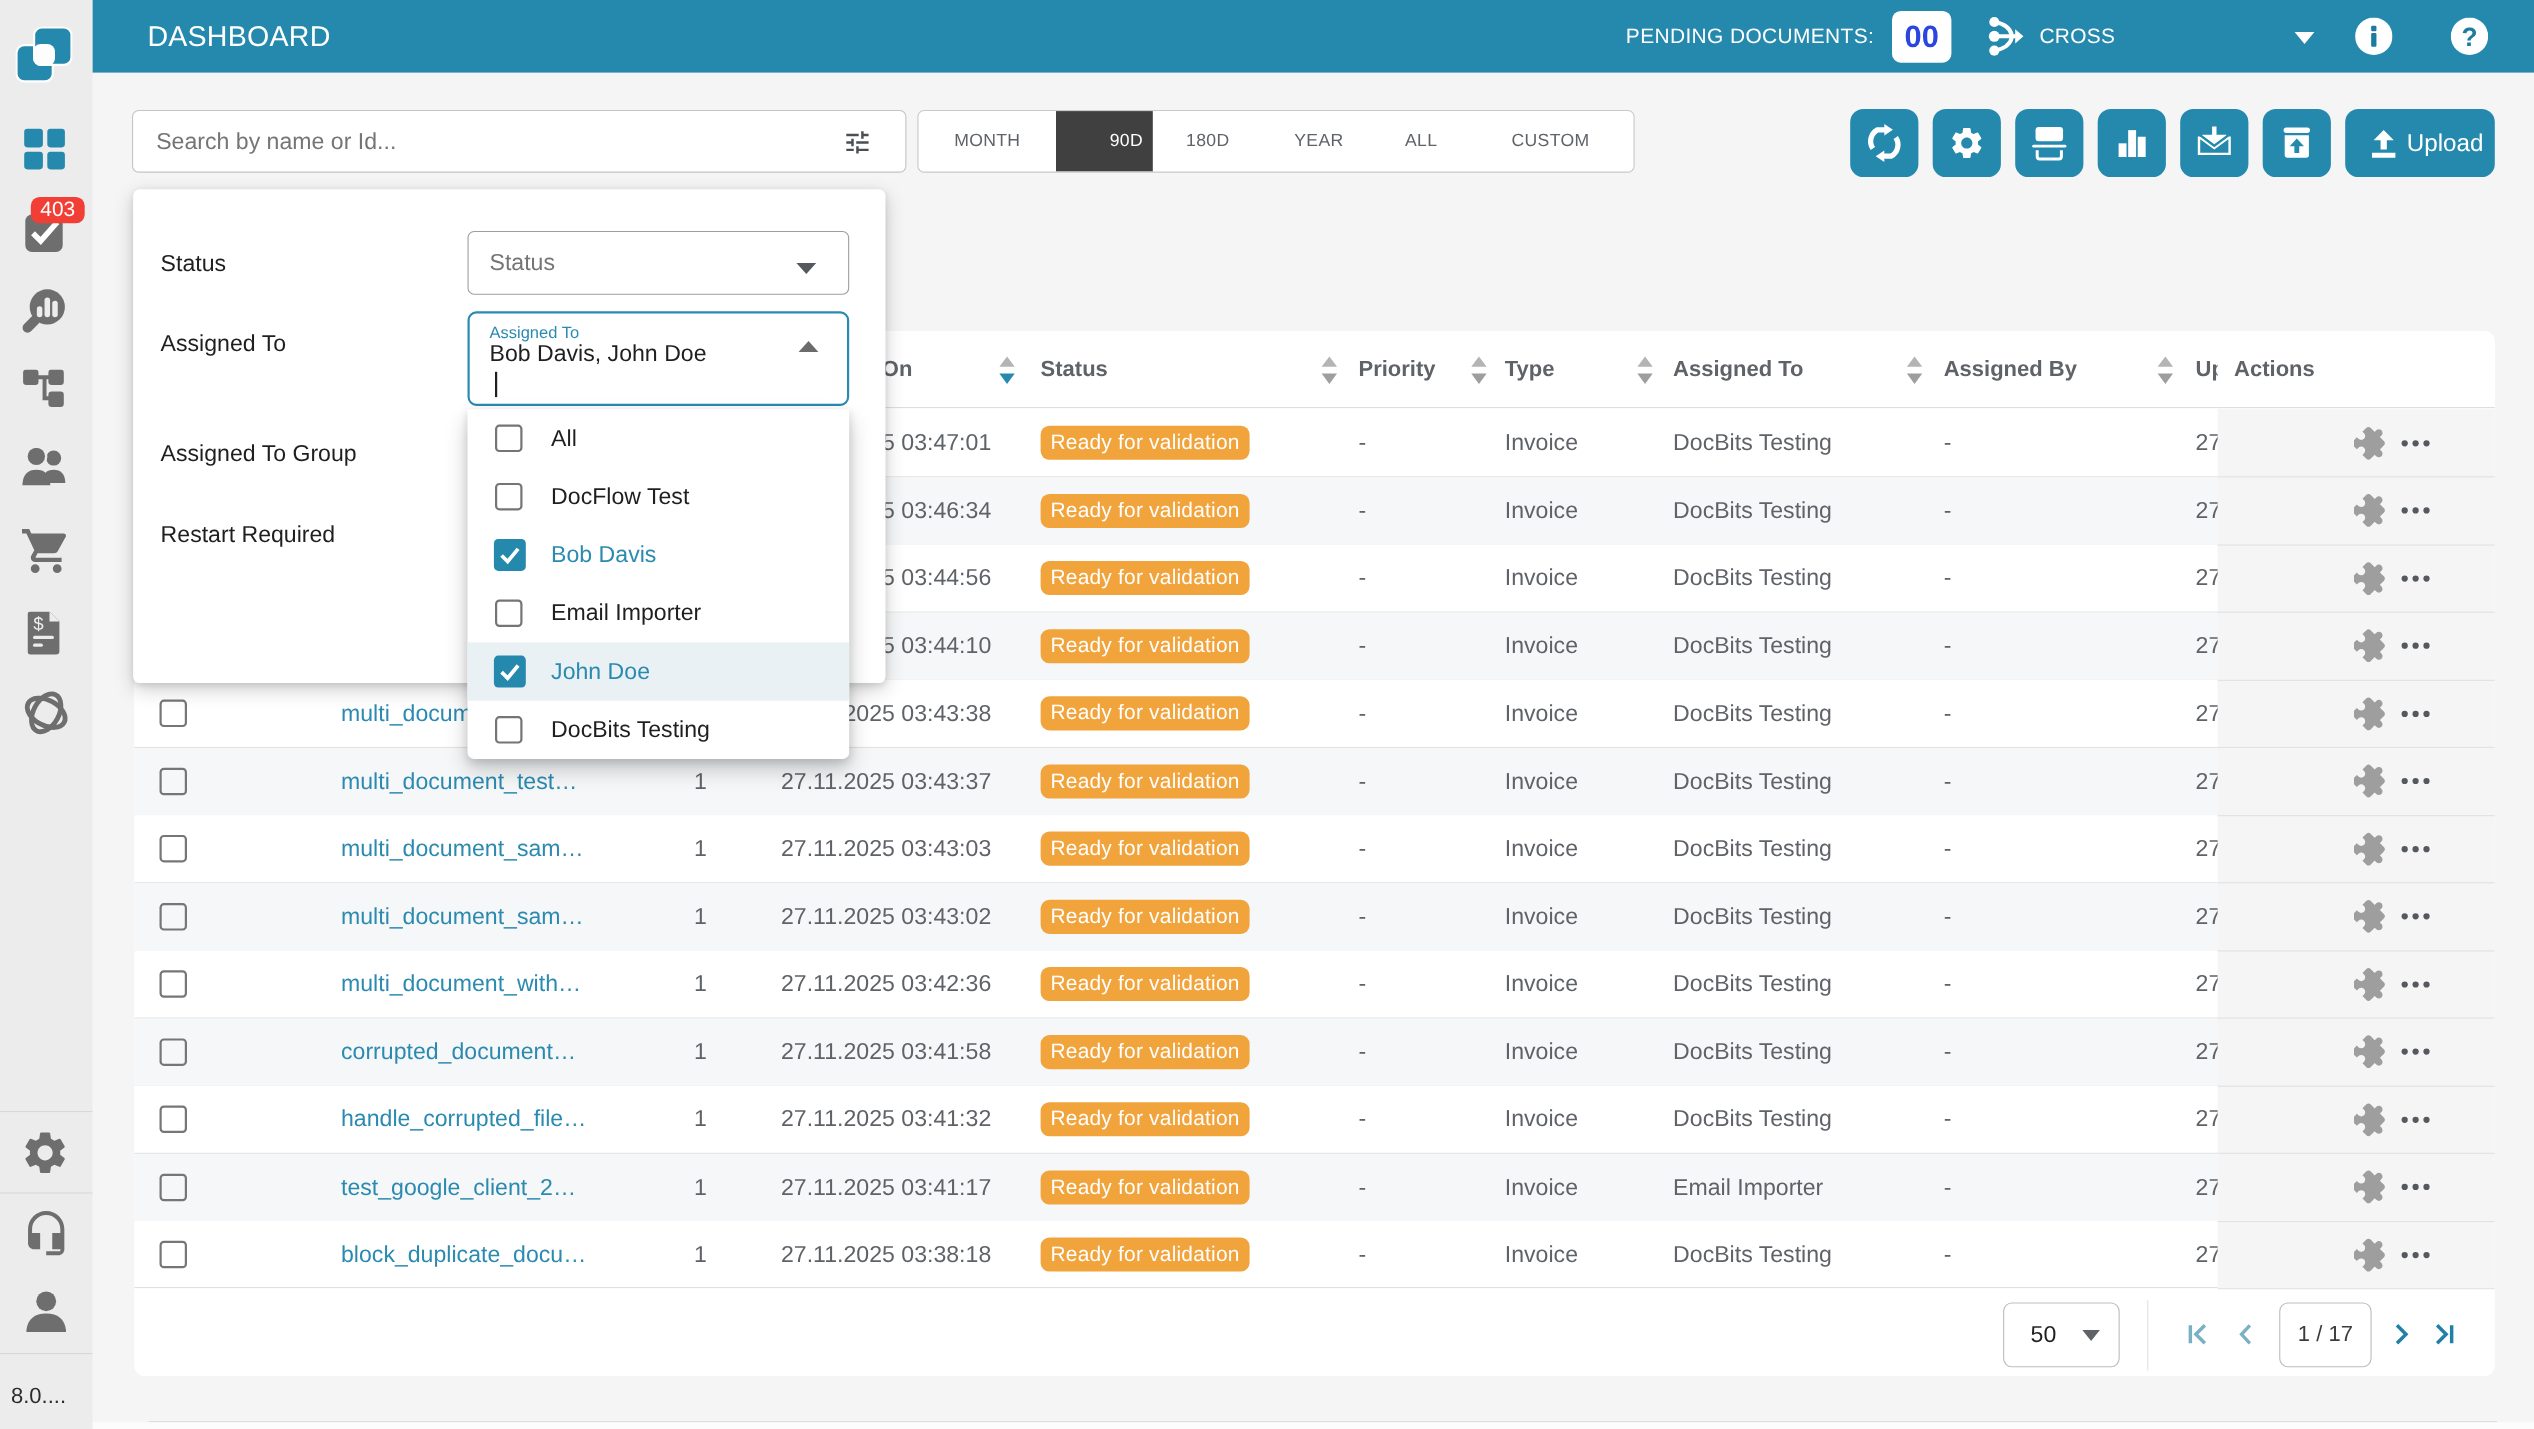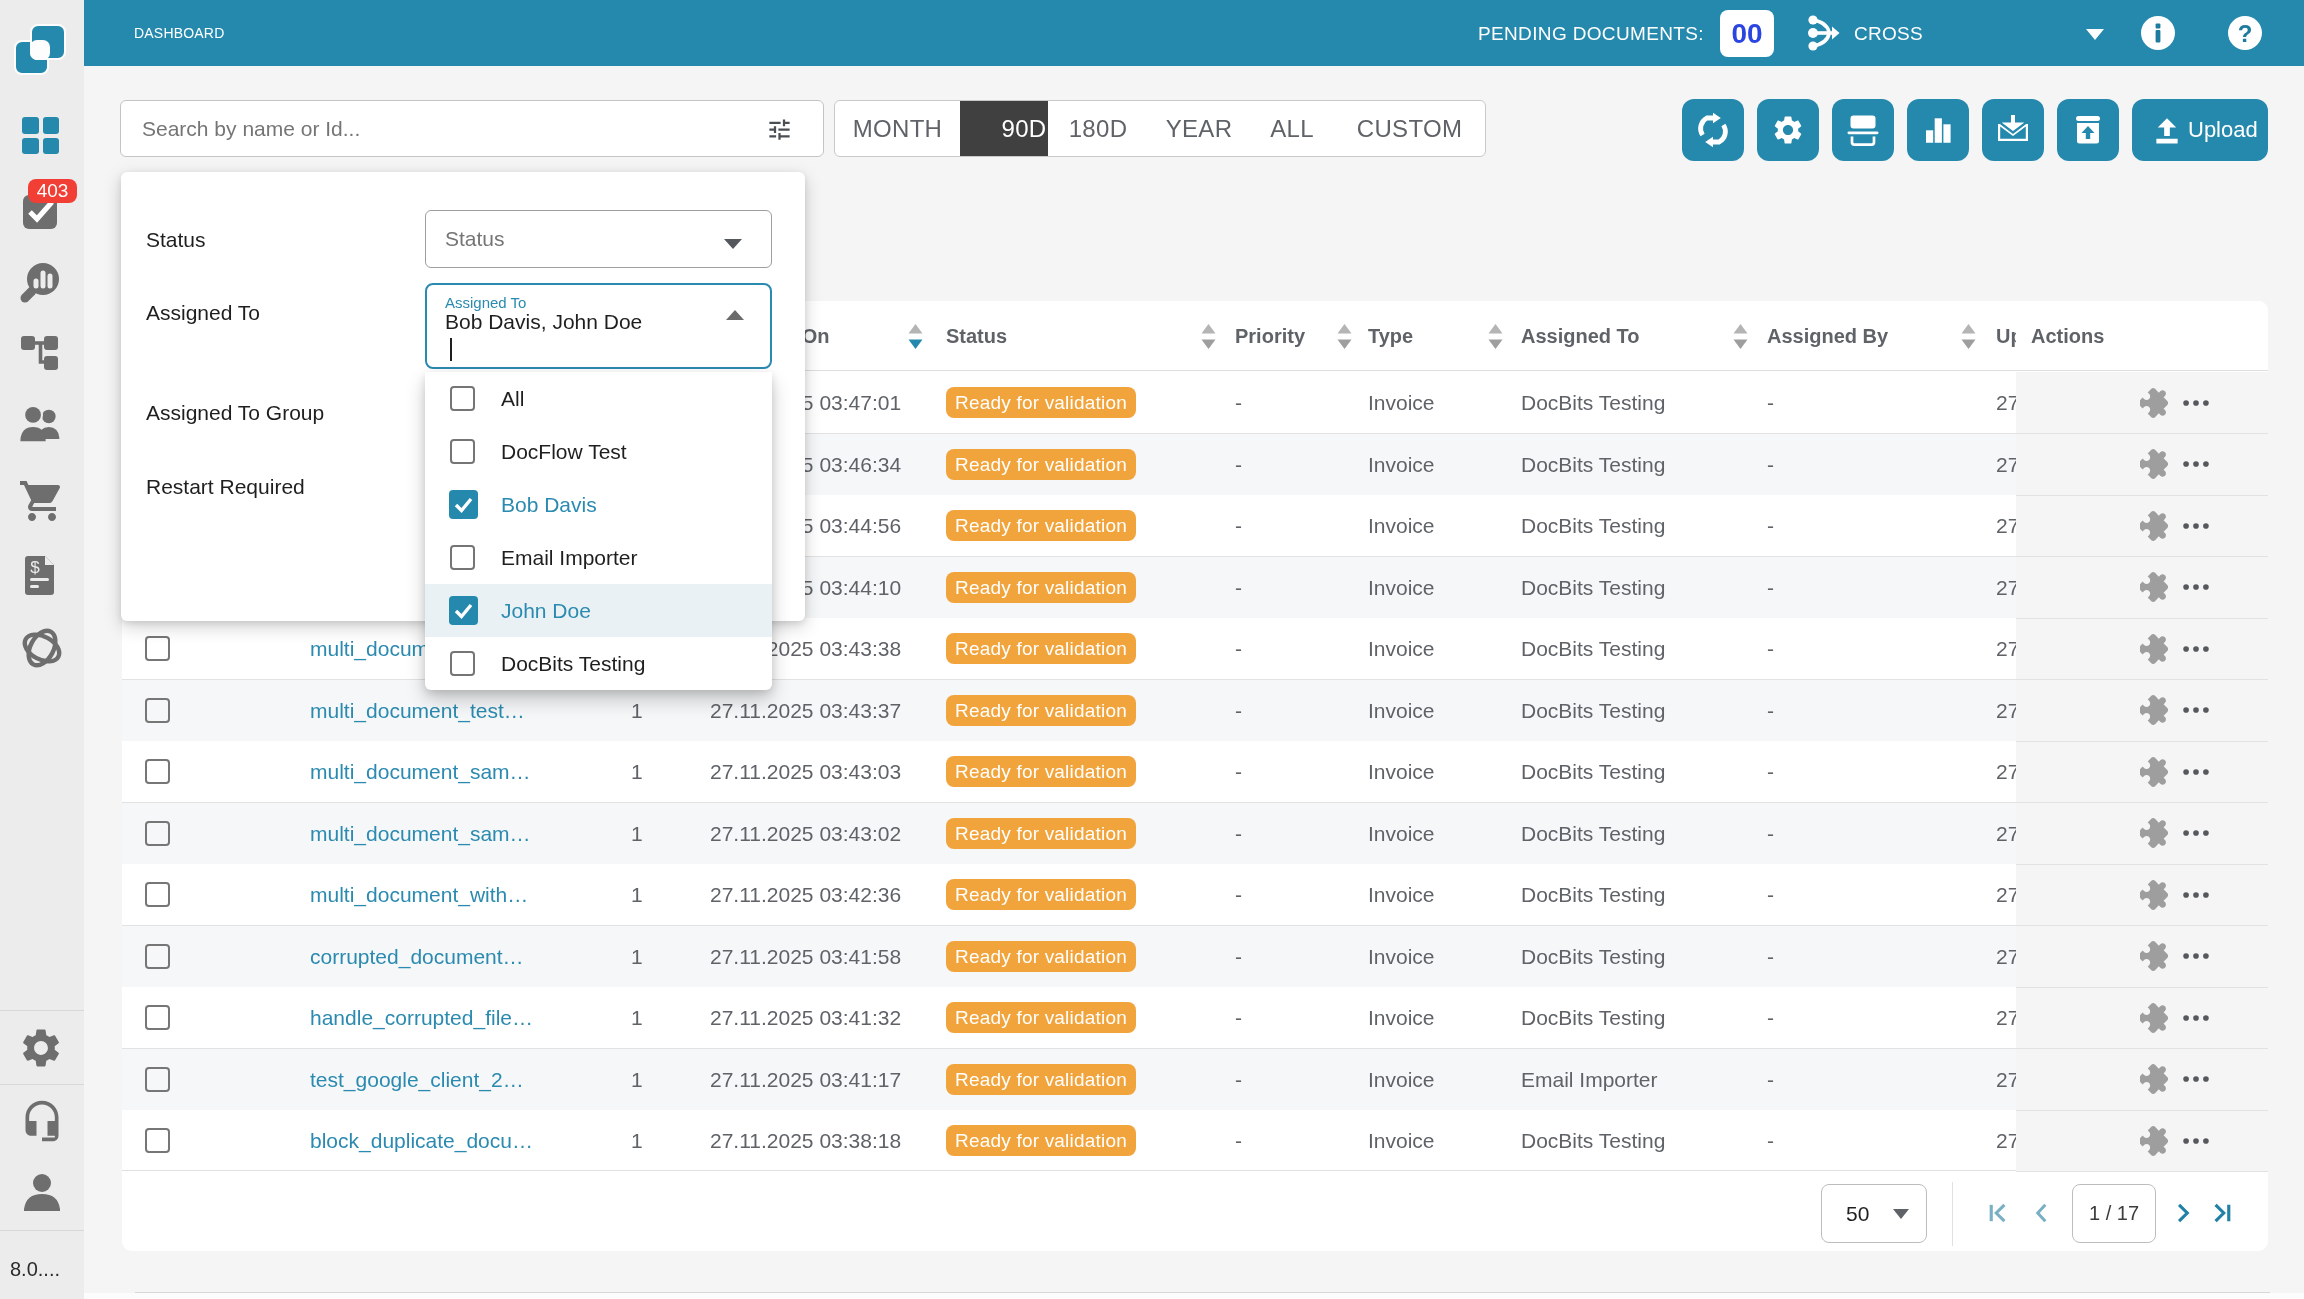--- a/index.html
+++ b/index.html
@@ -1,34 +1,34 @@
 <!DOCTYPE html>
 <html><head>
 <meta charset="utf-8">
 <style>
 * { margin:0; padding:0; box-sizing:border-box; }
 html,body { width:2304px; height:1299px; overflow:hidden; font-family:"Liberation Sans", sans-serif; background:#f5f5f5; }
 #page { position:relative; width:2304px; height:1299px; }
 .abs { position:absolute; }
 
 #topbar { position:absolute; left:84px; top:0; width:2220px; height:66px; background:#2589ad; z-index:20; }
-#topbar .title { position:absolute; left:50px; top:0; height:64px; line-height:66px; color:#fff; font-size:14px; font-weight:normal; letter-spacing:0.2px; }
+#topbar .title { position:absolute; left:50px; top:0; height:64px; line-height:66px; color:#fff; font-size:26px; font-weight:normal; letter-spacing:0.2px; }
 .tb-txt { position:absolute; top:0; height:66px; line-height:68px; color:#fff; font-size:19px; letter-spacing:0.35px; }
 #pend-box { position:absolute; left:1636px; top:10px; width:54px; height:47px; background:#fff; border-radius:8px; text-align:center; line-height:47px; color:#2b46e0; font-size:28px; font-weight:bold; }
 
 #sidebar { position:absolute; left:0; top:0; width:84px; height:1299px; background:#ececec; z-index:30; }
 .sep { position:absolute; left:0; width:84px; height:1px; background:#d8d8d8; }
 #ver { position:absolute; left:10px; top:1258px; font-size:20px; color:#2b2b2b; }
 
 #search { position:absolute; left:120px; top:100px; width:704px; height:57px; background:#fff; border:1px solid #c4c4c4; border-radius:6px; z-index:5; }
 #search .ph { position:absolute; left:21px; top:0; height:55px; line-height:55px; color:#757575; font-size:21px; }
 #search svg { position:absolute; right:30px; top:15px; }
 
 #times { position:absolute; left:834px; top:100px; width:652px; height:57px; background:#fff; border:1px solid #c9c9c9; border-radius:6px; overflow:hidden; display:flex; }
-#times .seg { height:100%; line-height:55px; text-align:center; color:#5f6368; font-size:24px; font-weight:500; letter-spacing:0.3px; }
+#times .seg { height:100%; line-height:55px; text-align:center; color:#5f6368; font-size:16px; font-weight:500; letter-spacing:0.3px; }
 #times .seg.on { background:#404040; color:#fff;padding-left:40px; }
 
 .tbtn { position:absolute; top:99px; width:62px; height:62px; background:#2589ad; border-radius:12px; }
 .tbtn svg { position:absolute; left:50%; top:50%; transform:translate(-50%,-50%); }
 #upload { position:absolute; top:99px; left:2132px; width:136px; height:62px; background:#2589ad; border-radius:12px; }
 #upload span { position:absolute; left:56px; top:0; height:62px; line-height:62px; color:#fff; font-size:22px; font-weight:500; }
 #upload svg { position:absolute; left:18px; top:15px; }
 
 #card { position:absolute; left:122px; top:301px; width:2146px; height:950px; background:#fff; z-index:1; border-radius:10px; overflow:hidden; }
 .hlabel { position:absolute; top:0; height:70px; line-height:70px; color:#5f6368; font-size:20px; font-weight:bold; white-space:nowrap; }

